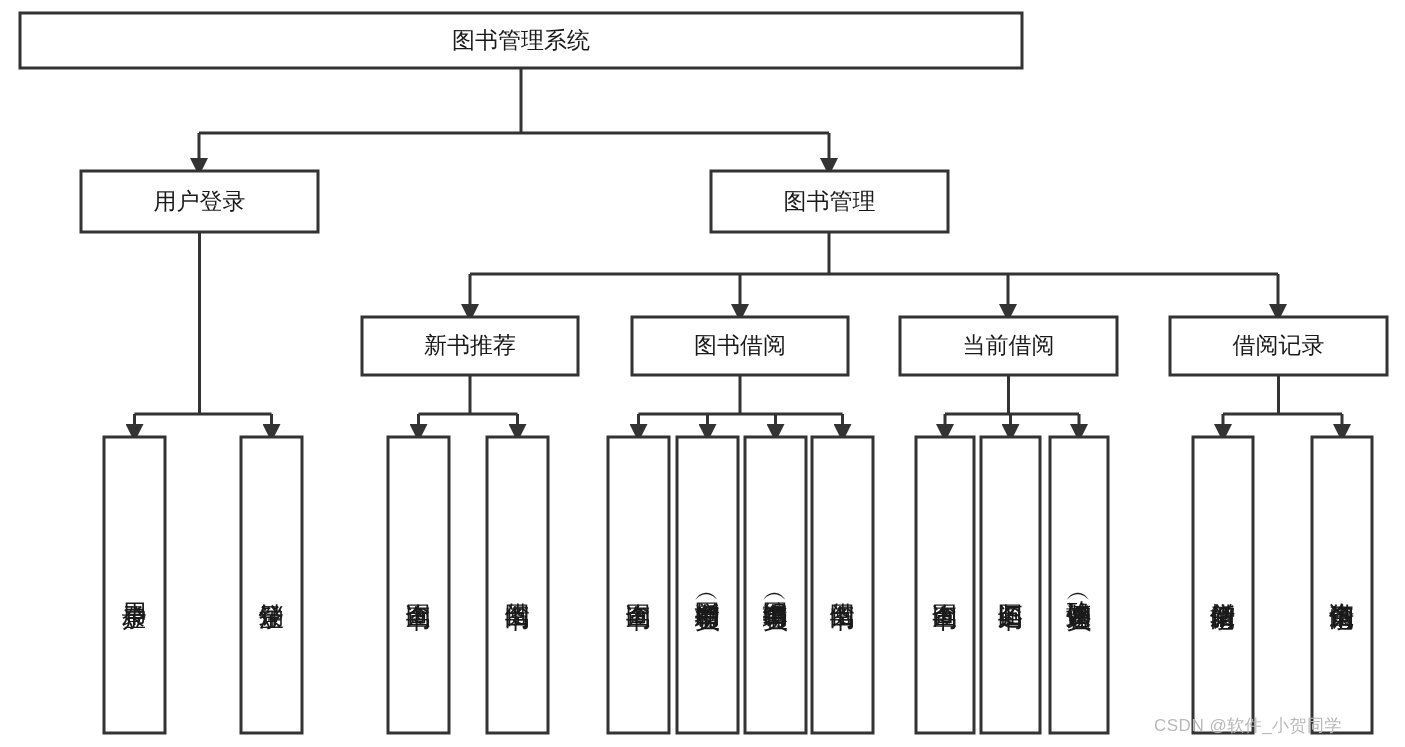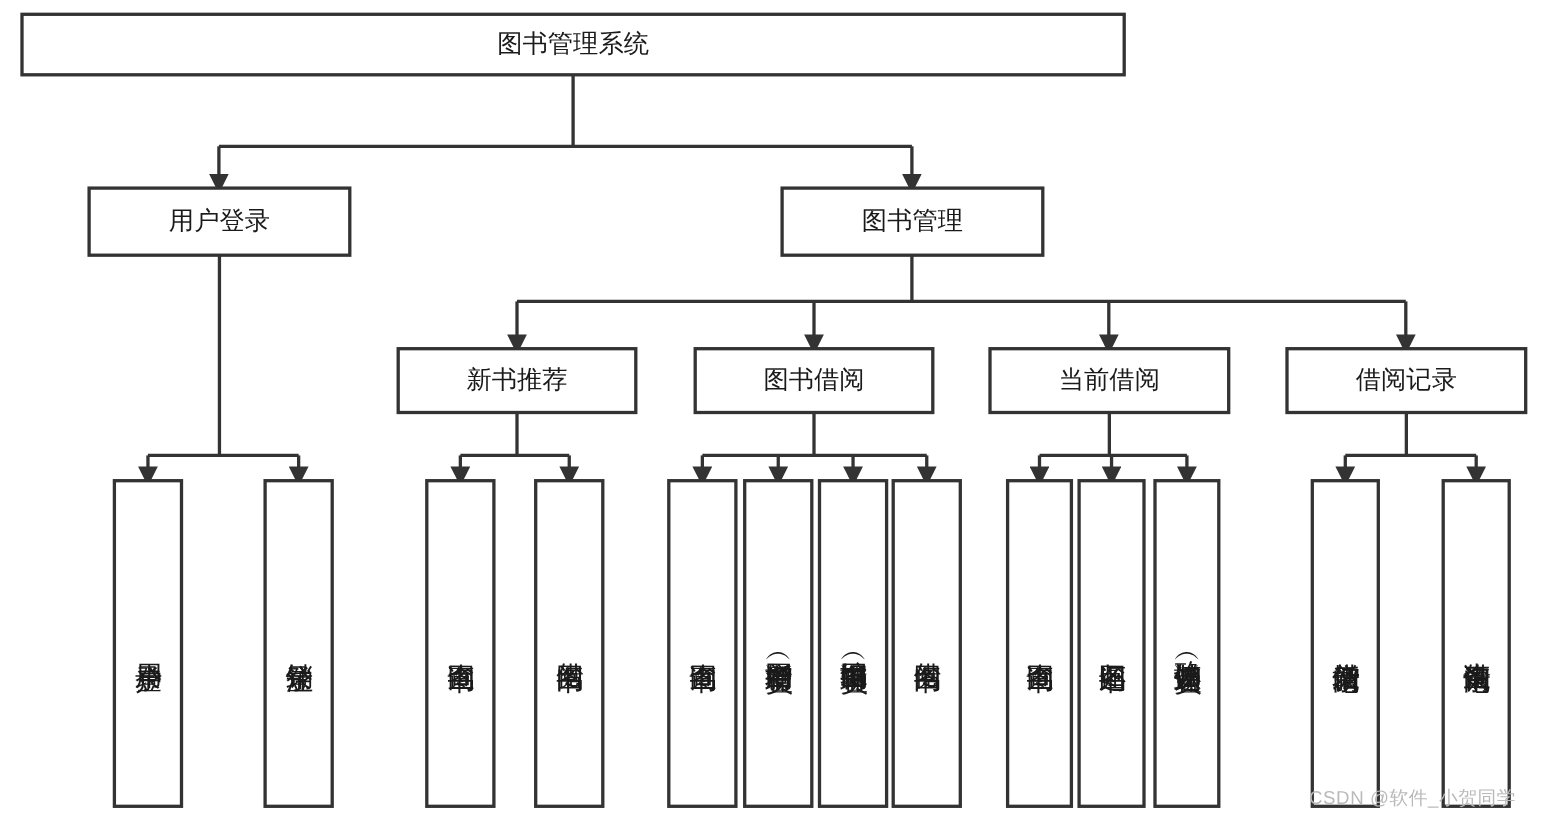--- a/index.html
+++ b/index.html
@@ -153,14 +153,14 @@
       <div class="vbox-label" style="left: 677px; top: 443px; width: 61px; height: 284px;">新增图书（管理员）</div>
       <div class="vbox-label" style="left: 745px; top: 443px; width: 61px; height: 284px;">编辑图书（管理员）</div>
       <div class="vbox-label" style="left: 812px; top: 443px; width: 61px; height: 284px;">借阅图书</div>
       <div class="vbox-label" style="left: 916px; top: 443px; width: 58px; height: 284px;">查询图书</div>
       <div class="vbox-label" style="left: 981px; top: 443px; width: 59px; height: 284px;">归还图书</div>
       <div class="vbox-label" style="left: 1050px; top: 443px; width: 58px; height: 284px;">确认归还（管理员）</div>
       <div class="vbox-label" style="left: 1193px; top: 443px; width: 60px; height: 284px;">新增借阅记录</div>
       <div class="vbox-label" style="left: 1312px; top: 443px; width: 60px; height: 284px;">查询借阅记录</div>
     </div>
 
-  <div class="watermark" style="left: 1190px; top: 714px;">CSDN @软件_小贺同学</div>
+  <div class="watermark" style="left: 1154px; top: 714px;">CSDN @软件_小贺同学</div>
 </div>
 
 </body></html>

